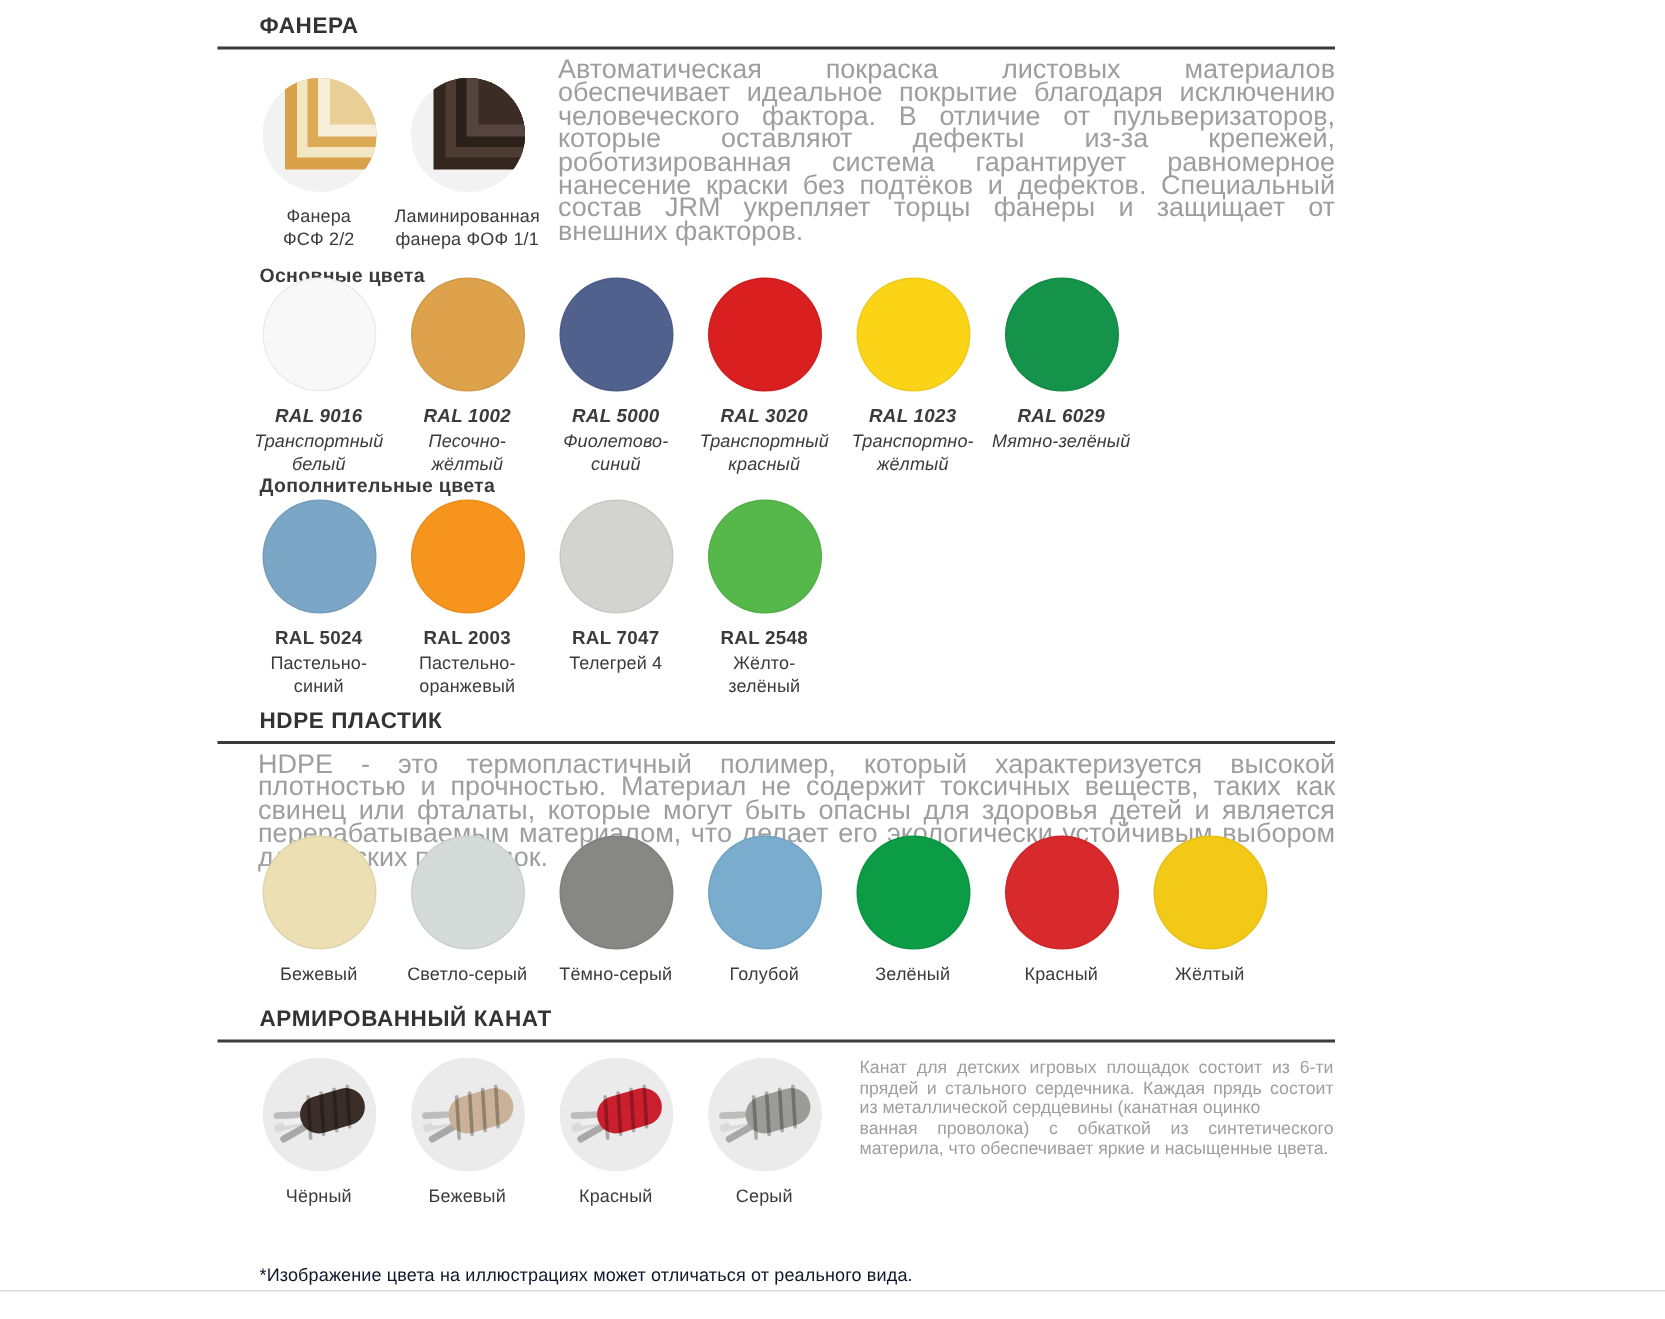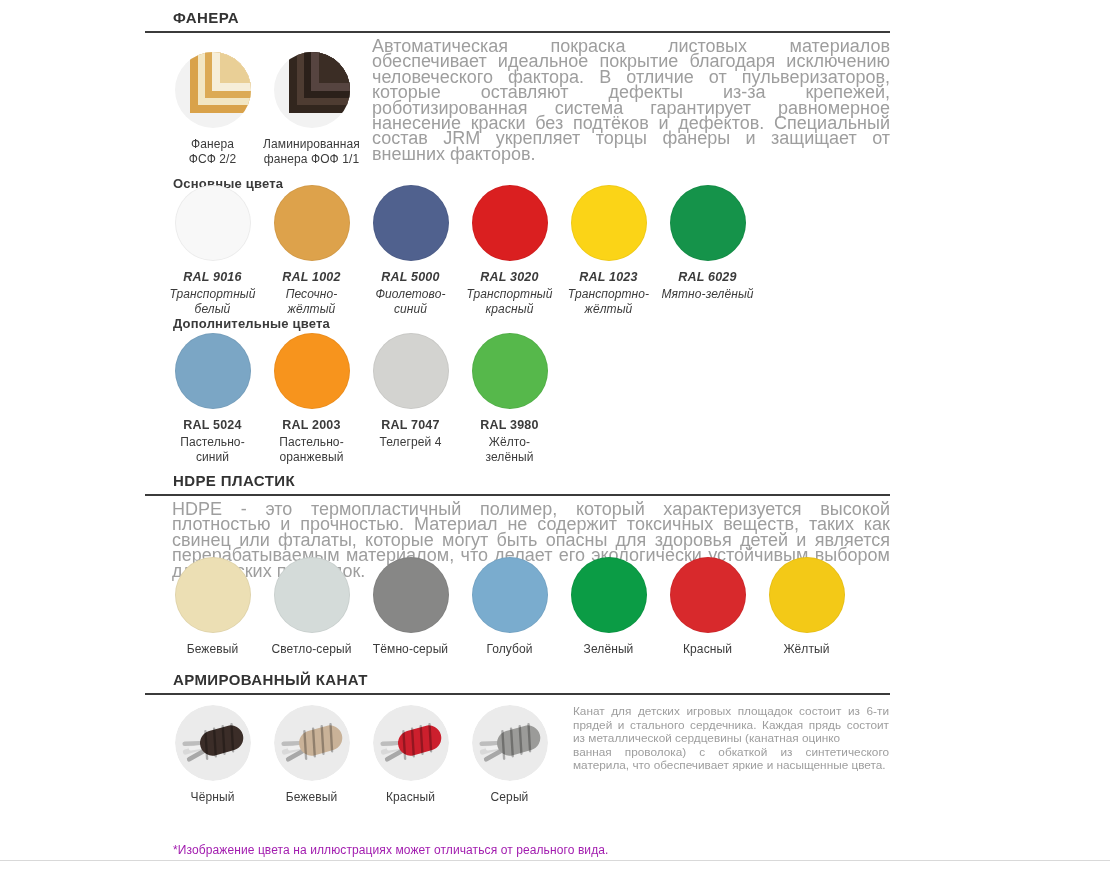--- a/index.html
+++ b/index.html
@@ -13,21 +13,21 @@
   .p{position:absolute;font-size:18px;line-height:15.4px;color:#9e9e9e;text-align:justify;}
   .p-rope{font-size:11.8px;line-height:13.6px;white-space:pre-line;}
   .row{position:absolute;display:flex;}
   .sw{flex:0 0 99px;width:99px;display:flex;flex-direction:column;align-items:center;}
   .dot{width:76px;height:76px;border-radius:50%;box-shadow:inset 0 0 0 1px rgba(0,0,0,0.05);}
   .code{margin-top:9px;font-size:12.5px;font-weight:700;color:#3b3b3b;letter-spacing:.2px;white-space:nowrap;}
   .cname{margin-top:3px;font-size:12px;color:#3b3b3b;text-align:center;line-height:14.5px;white-space:pre-line;letter-spacing:.1px;}
   .cname.solo{margin-top:9px;}
   .sample-circle{width:76px;height:76px;border-radius:50%;overflow:hidden;}
   .rope-wrap{width:76px;height:76px;border-radius:50%;overflow:hidden;}
-  .footnote{position:absolute;font-size:12px;color:#a21caf;letter-spacing:.1px;}
+  .footnote{position:absolute;font-size:12px;color:#0f172a;letter-spacing:.1px;}
   .bottom-rule{position:absolute;left:0;top:860px;width:1110px;height:1px;background:#d9d9d9;}
   svg{display:block;}
 </style>
 </head>
 <body>
 
 <div id="page">
 
   <div class="h" style="left:173px;top:9px;">ФАНЕРА</div>
   <div class="rule" style="top:31px;"></div>
@@ -135,21 +135,21 @@
       </div>
 
       <div class="sw">
         <div class="dot" style="background: rgb(211, 211, 208);"></div>
         <div class="code">RAL 7047</div>
         <div class="cname">Телегрей 4</div>
       </div>
 
       <div class="sw">
         <div class="dot" style="background: rgb(86, 184, 75);"></div>
-        <div class="code">RAL 3980</div>
+        <div class="code">RAL 2548</div>
         <div class="cname">Жёлто-
 зелёный</div>
       </div>
     </div>
 
   <div class="h" style="left:173px;top:472px;">HDPE ПЛАСТИК</div>
   <div class="rule" style="top:494px;"></div>
 
   <div class="p" style="left:172px;top:502px;width:718px;">HDPE - это термопластичный полимер, который характеризуется высокой плотностью и прочностью. Материал не содержит токсичных веществ, таких как свинец или фталаты, которые могут быть опасны для здоровья детей и является перерабатываемым материалом, что делает его экологически устойчивым выбором для детских площадок.</div>
 

